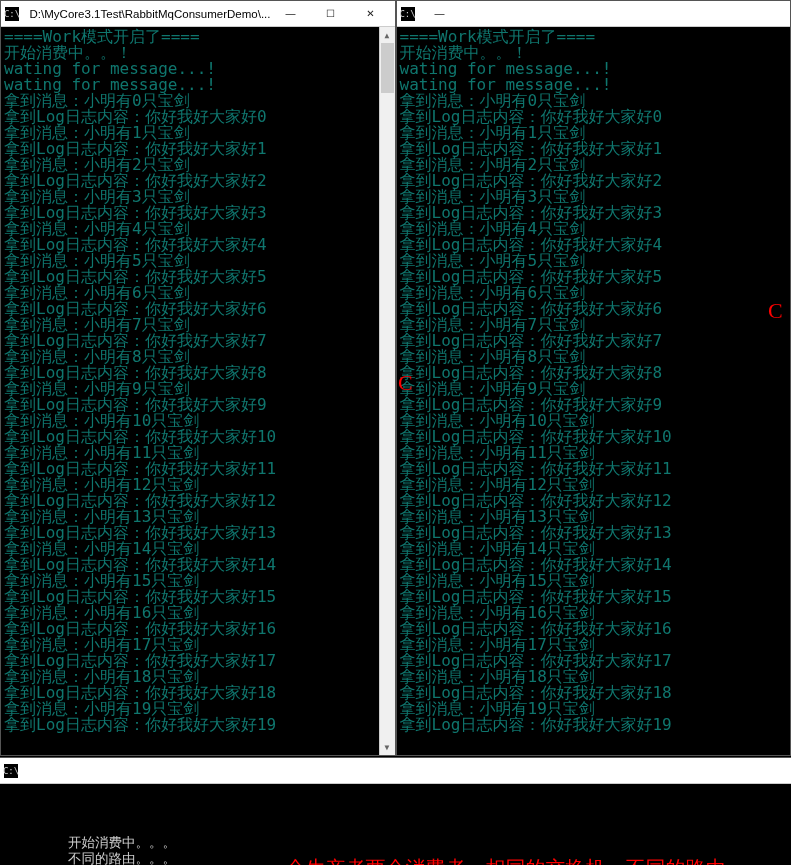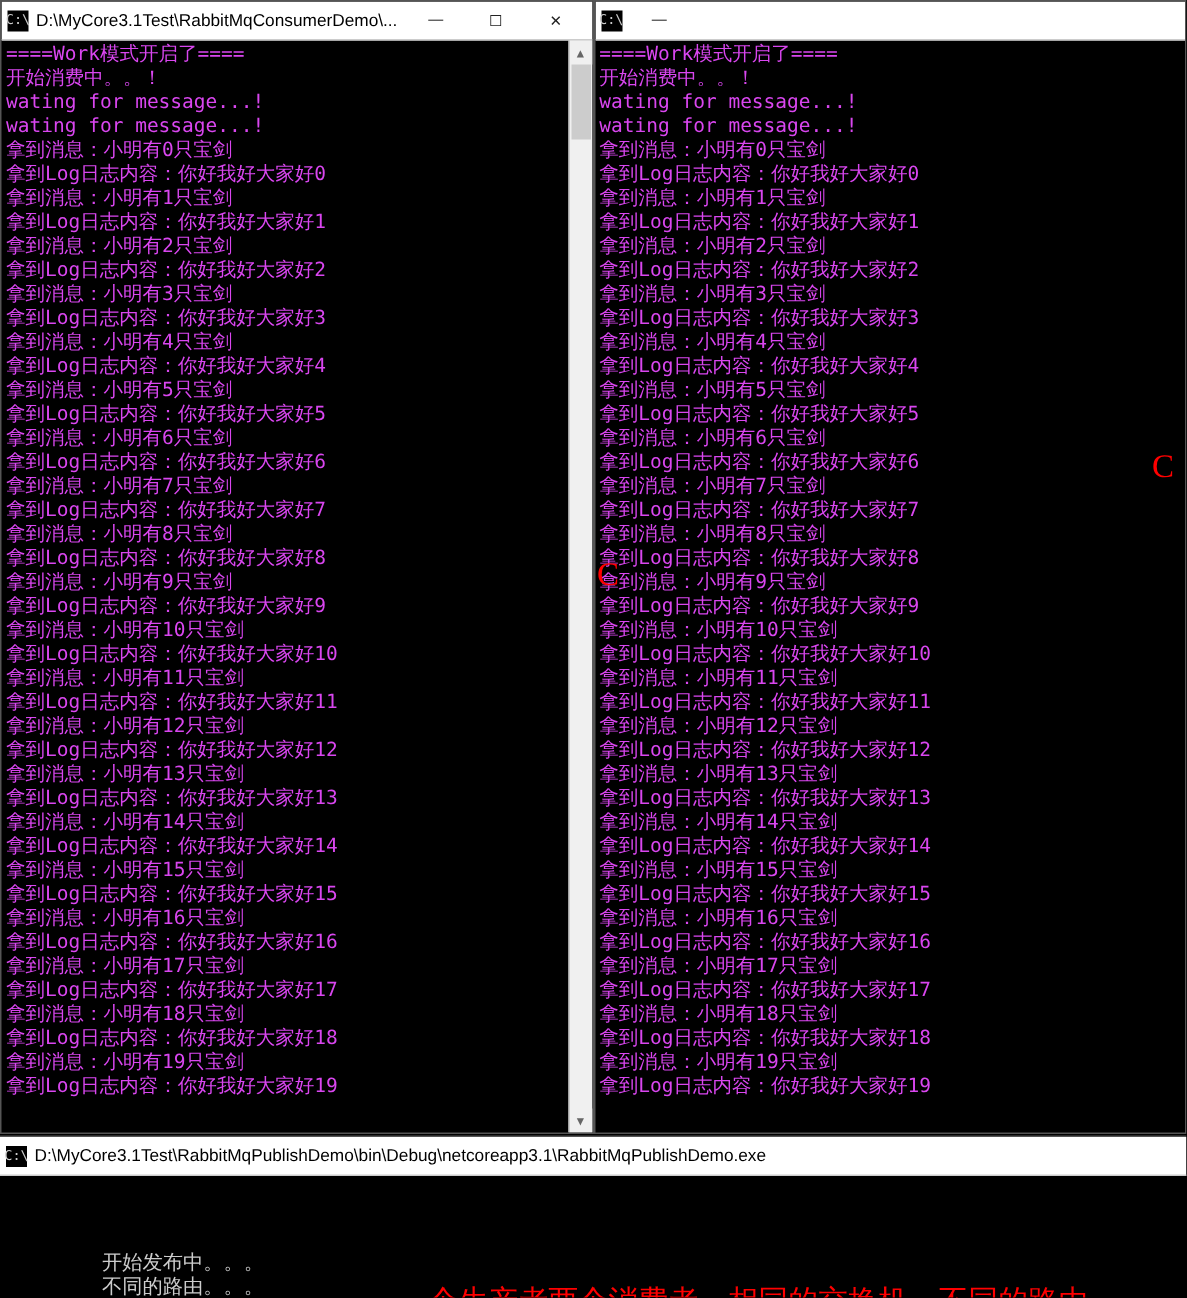--- a/index.html
+++ b/index.html
@@ -46,42 +46,43 @@
     display: flex;
     align-items: center;
     justify-content: center;
     margin-right: 5px;
     font-family: Consolas, monospace;
   }
   .titlebar .title-text {
     flex: 1;
     white-space: nowrap;
     overflow: hidden;
+    text-align: right;
   }
   .window-controls {
     display: flex;
     height: 100%;
   }
   .window-controls .btn {
     width: 40px;
     height: 100%;
     display: flex;
     align-items: center;
     justify-content: center;
     font-family: "Segoe UI Symbol", sans-serif;
     font-size: 10px;
     color: #222;
   }
   .console.right .window-controls .btn { display:none; }
   .console.right .window-controls .btn.min { display:flex; }
   .console .body {
     flex: 1;
-    color: #d946ef;
+    color: #0f766e;
     padding: 2px 3px;
-    font-size: 13px;
+    font-size: 16px;
     line-height: 16px;
     white-space: pre;
     overflow: hidden;
   }
   .console .body .line { display:block; }
   .scrollbar {
     position: absolute;
     top: 26px;
     right: 0;
     bottom: 0;
@@ -173,26 +174,25 @@
     <div class="body" id="right-body"><span class="line">====Work模式开启了====</span><span class="line">开始消费中。。！</span><span class="line">wating for message...!</span><span class="line">wating for message...!</span><span class="line">拿到消息：小明有0只宝剑</span><span class="line">拿到Log日志内容：你好我好大家好0</span><span class="line">拿到消息：小明有1只宝剑</span><span class="line">拿到Log日志内容：你好我好大家好1</span><span class="line">拿到消息：小明有2只宝剑</span><span class="line">拿到Log日志内容：你好我好大家好2</span><span class="line">拿到消息：小明有3只宝剑</span><span class="line">拿到Log日志内容：你好我好大家好3</span><span class="line">拿到消息：小明有4只宝剑</span><span class="line">拿到Log日志内容：你好我好大家好4</span><span class="line">拿到消息：小明有5只宝剑</span><span class="line">拿到Log日志内容：你好我好大家好5</span><span class="line">拿到消息：小明有6只宝剑</span><span class="line">拿到Log日志内容：你好我好大家好6</span><span class="line">拿到消息：小明有7只宝剑</span><span class="line">拿到Log日志内容：你好我好大家好7</span><span class="line">拿到消息：小明有8只宝剑</span><span class="line">拿到Log日志内容：你好我好大家好8</span><span class="line">拿到消息：小明有9只宝剑</span><span class="line">拿到Log日志内容：你好我好大家好9</span><span class="line">拿到消息：小明有10只宝剑</span><span class="line">拿到Log日志内容：你好我好大家好10</span><span class="line">拿到消息：小明有11只宝剑</span><span class="line">拿到Log日志内容：你好我好大家好11</span><span class="line">拿到消息：小明有12只宝剑</span><span class="line">拿到Log日志内容：你好我好大家好12</span><span class="line">拿到消息：小明有13只宝剑</span><span class="line">拿到Log日志内容：你好我好大家好13</span><span class="line">拿到消息：小明有14只宝剑</span><span class="line">拿到Log日志内容：你好我好大家好14</span><span class="line">拿到消息：小明有15只宝剑</span><span class="line">拿到Log日志内容：你好我好大家好15</span><span class="line">拿到消息：小明有16只宝剑</span><span class="line">拿到Log日志内容：你好我好大家好16</span><span class="line">拿到消息：小明有17只宝剑</span><span class="line">拿到Log日志内容：你好我好大家好17</span><span class="line">拿到消息：小明有18只宝剑</span><span class="line">拿到Log日志内容：你好我好大家好18</span><span class="line">拿到消息：小明有19只宝剑</span><span class="line">拿到Log日志内容：你好我好大家好19</span></div>
   </div>
 
   <span class="marker" style="top:370px; left:398px;">C</span>
   <span class="marker" style="top:298px; left:768px;">C</span>
 </div>
 
 <div class="bottom-console">
   <div class="titlebar">
     <span class="cmd-icon">C:\</span>
-    <span class="title-text">D:\MyCore3.1Test\RabbitMqPublishDemo\bin\Debug\netcoreapp3.1\RabbitMqPublishDemo.exe</span>
   </div>
   <div class="body">
     <div style="display:flex;">
       <div style="flex:0 0 200px;">
-        <span class="line">开始发布中。。。</span>
+        <span class="line">开始消费中。。。</span>
         <span class="line">不同的路由。。。</span>
         
       </div>
       <div class="ann" style="flex:1; text-align:center;">
         <div>一个生产者两个消费者，相同的交换机，不同的路由</div>
         
       </div>
     </div>
   </div>
 </div>

